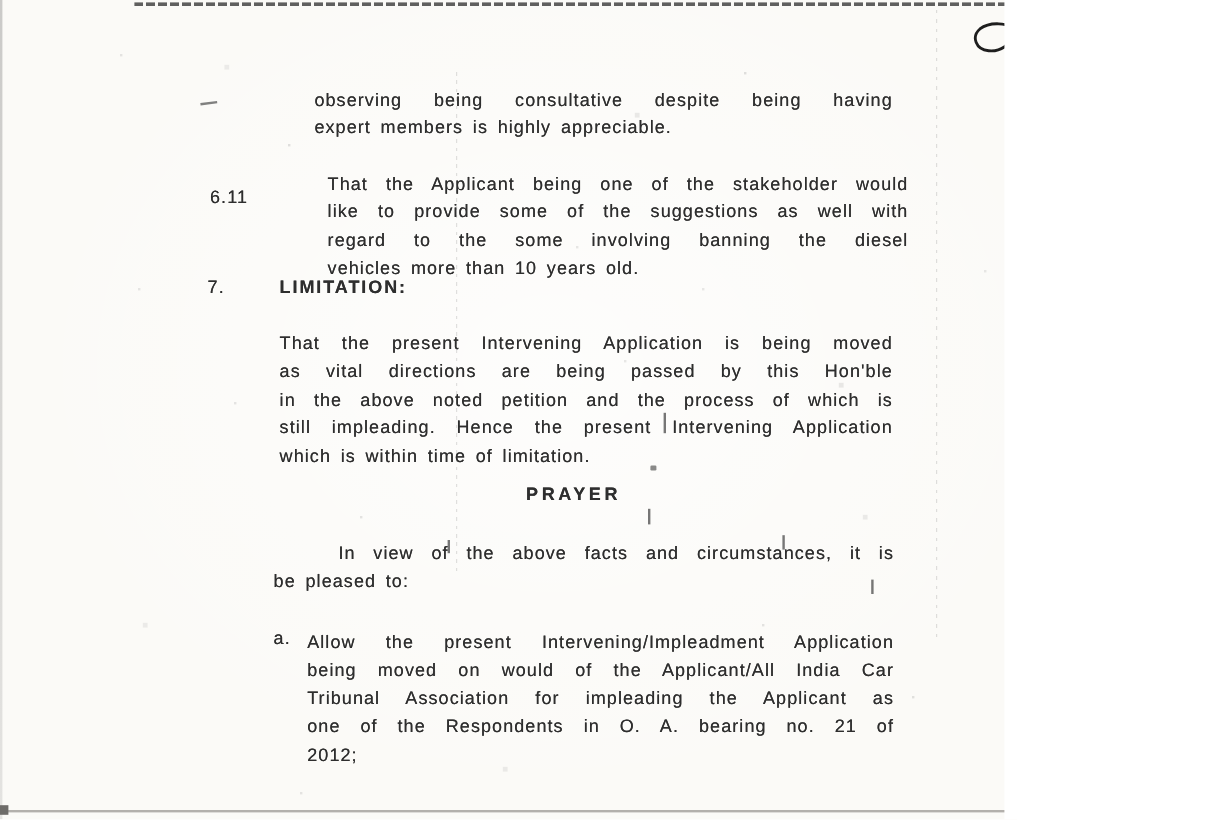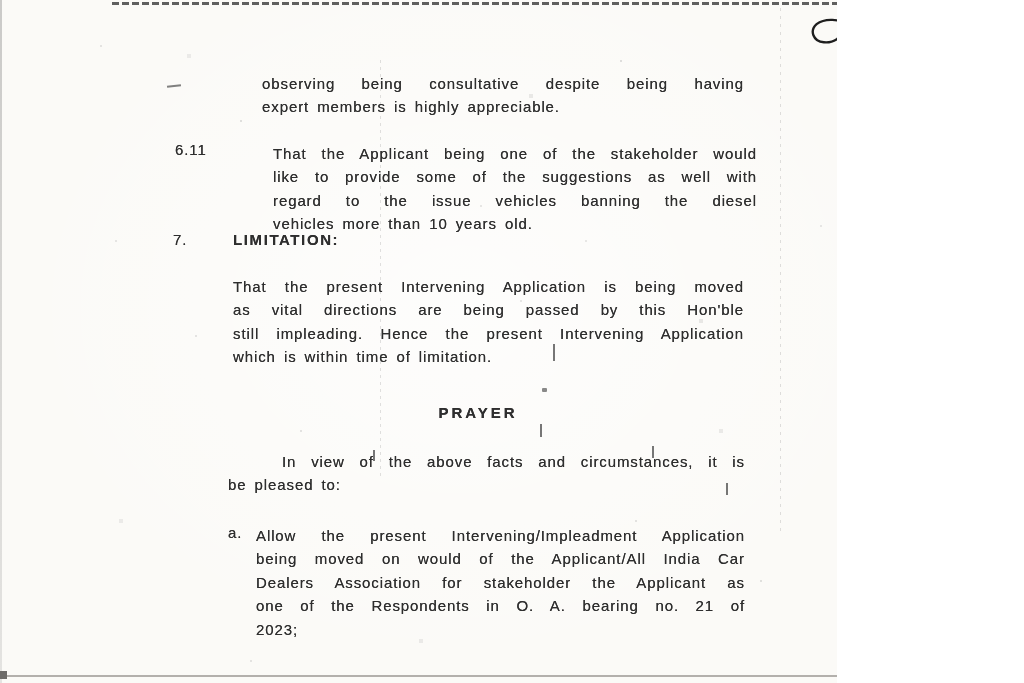--- a/index.html
+++ b/index.html
@@ -110,21 +110,21 @@
     word-spacing: 3px;
     color: #2e2e2e;
     text-shadow: 0 0 .4px rgba(45,45,45,.85);
   }
   .ln { height: 23.45px; line-height: 23.45px; }
   .just { text-align: justify; text-align-last: justify; }
   .last { text-align: left; text-align-last: left; }
   .indent { text-indent: 54px; }
 
   #para-a        { left: 262px; top: 72px;  width: 482px; }
-  #item-611-num  { left: 175px; top: 141px; }
+  #item-611-num  { left: 175px; top: 156px; }
   #item-611-body { left: 273px; top: 142px; width: 484px; }
   #item-7-num    { left: 173px; top: 231px; }
   #item-7-head   { left: 233px; top: 231px; font-weight: 700; letter-spacing: 1.6px; }
   #para-7        { left: 233px; top: 255px; width: 511px; margin-top: 20px; }
   #prayer-head   { left: 235px; top: 404px; width: 486px; text-align: center;
                    font-weight: 700; letter-spacing: 3px; }
   #prayer-intro  { left: 228px; top: 450px; width: 517px; }
   #item-a-marker { left: 228px; top: 524px; }
   #item-a-body   { left: 256px; top: 524px; width: 489px; }
 </style>
@@ -160,41 +160,42 @@
 
   <div class="txt" id="para-a">
     <div class="ln just">observing being consultative despite being having</div>
     <div class="ln last">expert members is highly appreciable.</div>
   </div>
 
   <div class="txt" id="item-611-num">6.11</div>
   <div class="txt" id="item-611-body">
     <div class="ln just">That the Applicant being one of the stakeholder would</div>
     <div class="ln just">like to provide some of the suggestions as well with</div>
-    <div class="ln just">regard to the issue vehicles banning the diesel</div>
+    <div class="ln just">regard to the some involving banning the diesel</div>
     <div class="ln last">vehicles more than 10 years old.</div>
   </div>
 
   <div class="txt" id="item-7-num">7.</div>
   <div class="txt" id="item-7-head">LIMITATION:</div>
   <div class="txt" id="para-7">
     <div class="ln just">That the present Intervening Application is being moved</div>
     <div class="ln just">as vital directions are being passed by this Hon'ble</div>
+    <div class="ln just">in the above noted petition and the process of which is</div>
     <div class="ln just">still impleading. Hence the present Intervening Application</div>
     <div class="ln last">which is within time of limitation.</div>
   </div>
 
   <div class="txt" id="prayer-head">PRAYER</div>
   <div class="txt" id="prayer-intro">
     <div class="ln just indent">In view of the above facts and circumstances, it is</div>
     <div class="ln last">be pleased to:</div>
   </div>
 
   <div class="txt" id="item-a-marker">a.</div>
   <div class="txt" id="item-a-body">
     <div class="ln just">Allow the present Intervening/Impleadment Application</div>
     <div class="ln just">being moved on would of the Applicant/All India Car</div>
-    <div class="ln just">Dealers Association for stakeholder the Applicant as</div>
+    <div class="ln just">Tribunal Association for impleading the Applicant as</div>
     <div class="ln just">one of the Respondents in O. A. bearing no. 21 of</div>
-    <div class="ln last">2023;</div>
+    <div class="ln last">2012;</div>
   </div>
 
 </div>
 
 </body></html>

